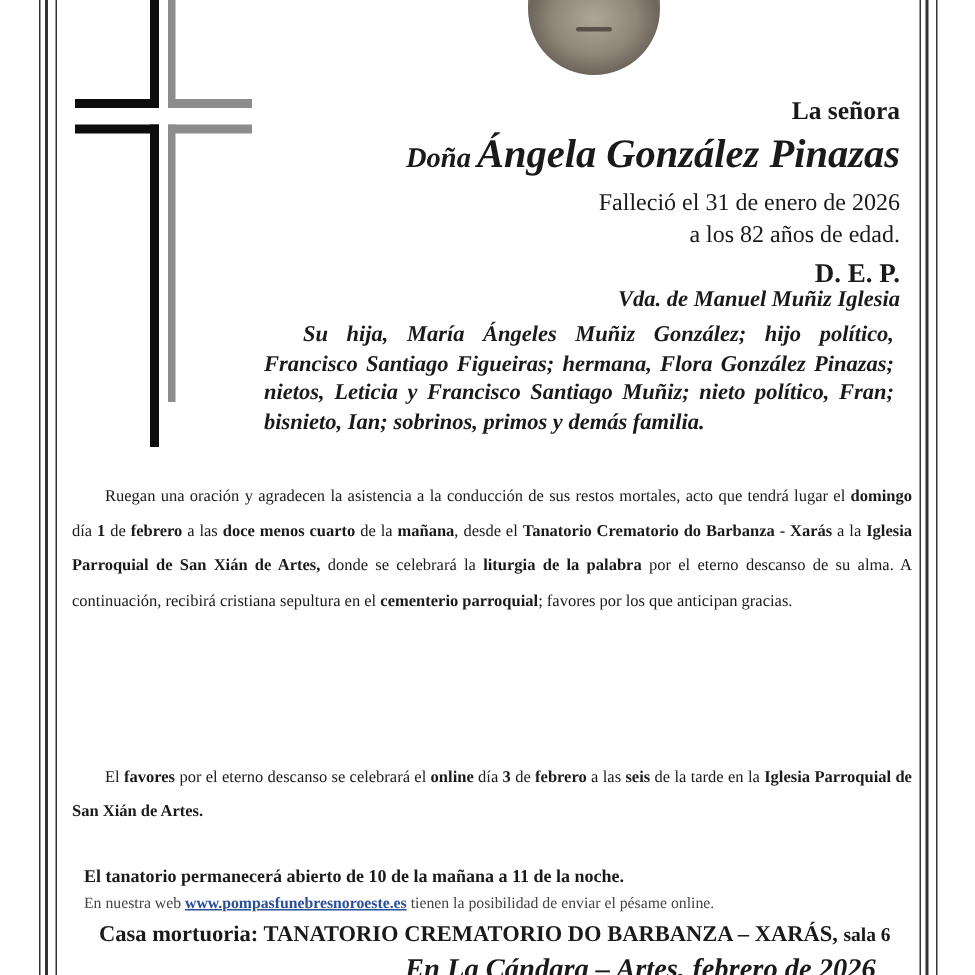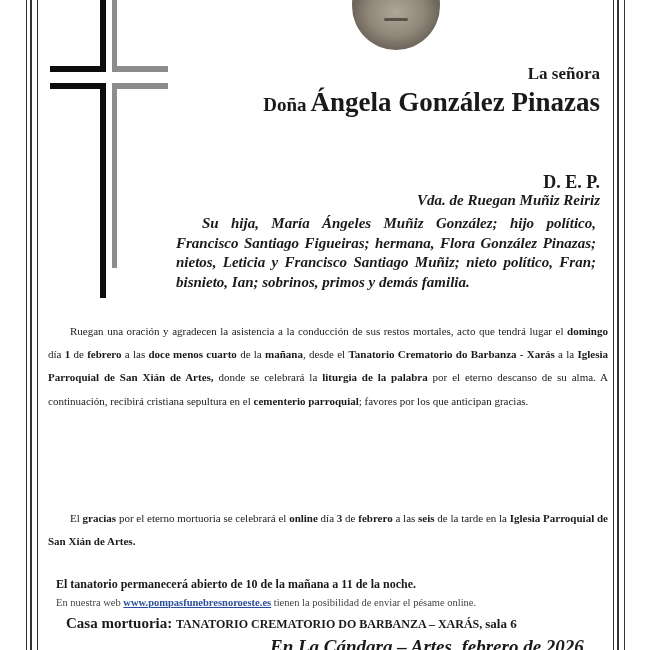--- a/index.html
+++ b/index.html
@@ -7,36 +7,36 @@
   .border { position:absolute; top:-10px; bottom:-10px; width:10px; border-left:1px solid #333; border-right:1px solid #333; }
   .border::after { content:""; position:absolute; left:3px; top:0; bottom:0; width:2px; background:#333; }
   .border.left { left:26px; }
   .border.right { left:613px; }
   .bar { position:absolute; }
   .photo { position:absolute; left:352px; top:-8px; width:88px; height:58px; border-radius:0 0 44px 44px;
     background: radial-gradient(ellipse at 50% 35%, #b0a698 0%, #8f8578 45%, #6d655b 70%, rgba(255,255,255,0) 100%); }
   .photo .mouth { position:absolute; left:32px; top:26px; width:24px; height:3px; background:#5a5047; border-radius:2px; }
   .center { position:absolute; left:180px; width:420px; text-align:right; }
   .t1 { top:64px; font-size:17px; font-weight:bold; }
-  .t2 { top:87px; font-weight:bold; white-space:nowrap; }
+  .t2 { top:87px; font-weight:bold; white-space:nowrap;font-style:italic; }
   .t2 .dona { font-size:19px; }
   .t2 .name { font-size:27px; }
   .t3 { top:125px; font-size:16px; line-height:21px; }
   .t4 { top:172px; font-size:18px; font-weight:bold; }
   .t5 { top:192px; font-size:15px; font-weight:bold; font-style:italic; }
   .fam { position:absolute; left:176px; width:420px; top:214px; font-size:15px; font-weight:bold; font-style:italic; line-height:19.5px; text-align:justify; text-indent:26px; }
   .p { position:absolute; left:48px; width:560px; font-size:11px; line-height:23.2px; text-align:justify; text-indent:22px; }
   .p1 { top:320px; }
   .p2 { top:507px; }
   .p b { font-weight:bold; }
   .note1 { position:absolute; left:56px; top:577px; font-size:12px; font-weight:bold; white-space:nowrap;text-align:center; }
   .note2 { position:absolute; left:56px; top:597px; font-size:10.5px; color:#444; white-space:nowrap;text-align:right; }
   .note2 a { color:#2a4f9a; text-decoration:underline; font-weight:bold; }
   .casa { position:absolute; left:66px; top:615px; font-size:15px; font-weight:bold; white-space:nowrap; }
-  .casa .sc { font-size:12px;margin-top:46px; }
+  .casa .sc { font-size:15px;margin-top:46px; }
   .casa .sala { font-size:13px; }
   .place { position:absolute; left:270px; top:636px; font-size:19px; font-style:italic; font-weight:bold; white-space:nowrap; }
 </style>
 </head>
 <body>
 
 <div class="border left"></div>
 <div class="border right"></div>
 
 <div>
@@ -54,28 +54,30 @@
 
   <div class="mouth"></div>
 </div>
 
 <div class="center t1">La señora</div>
 <div class="center t2">
   <span class="dona">Doña</span>
   <span class="name">Ángela González Pinazas</span>
 </div>
 <div class="center t3">
+  <div>Falleció el 31 de enero de 2026</div>
+  <div>a los 82 años de edad.</div>
 </div>
 <div class="center t4">D. E. P.</div>
-<div class="center t5">Vda. de Ruegan Muñiz Reiriz</div>
+<div class="center t5">Vda. de Manuel Muñiz Iglesia</div>
 
 <div class="fam">Su hija, María Ángeles Muñiz González; hijo político, Francisco Santiago Figueiras; hermana, Flora González Pinazas; nietos, Leticia y Francisco Santiago Muñiz; nieto político, Fran; bisnieto, Ian; sobrinos, primos y demás familia.</div>
 
 <div class="p p1"><span>Ruegan una oración y agradecen la asistencia a la conducción de sus restos mortales, acto que tendrá lugar el </span><b>domingo</b><span> día </span><b>1</b><span> de </span><b>febrero</b><span> a las </span><b>doce menos cuarto</b><span> de la </span><b>mañana</b><span>, desde el </span><b>Tanatorio Crematorio do Barbanza - Xarás</b><span> a la </span><b>Iglesia Parroquial de San Xián de Artes,</b><span> donde se celebrará la </span><b>liturgia de la palabra</b><span> por el eterno descanso de su alma. A continuación, recibirá cristiana sepultura en el </span><b>cementerio parroquial</b><span>; favores por los que anticipan gracias.</span></div>
-<div class="p p2"><span>El </span><b>gracias</b><span> por el eterno mortuoria se celebrará el </span><b>online</b><span> día </span><b>3</b><span> de </span><b>febrero</b><span> a las </span><b>seis</b><span> de la tarde en la </span><b>Iglesia Parroquial de San Xián de Artes.</b></div>
+<div class="p p2"><span>El </span><b>favores</b><span> por el eterno descanso se celebrará el </span><b>online</b><span> día </span><b>3</b><span> de </span><b>febrero</b><span> a las </span><b>seis</b><span> de la tarde en la </span><b>Iglesia Parroquial de San Xián de Artes.</b></div>
 
 <div class="note1">El tanatorio permanecerá abierto de 10 de la mañana a 11 de la noche.</div>
 <div class="note2">
   <span>En nuestra web </span><a>www.pompasfunebresnoroeste.es</a><span> tienen la posibilidad de enviar el pésame online.</span>
 </div>
 
 <div class="casa">
   <span>Casa mortuoria: </span><span class="sc">TANATORIO CREMATORIO DO BARBANZA – XARÁS</span><span class="sc">, </span><span class="sala">sala 6</span>
 </div>
 

